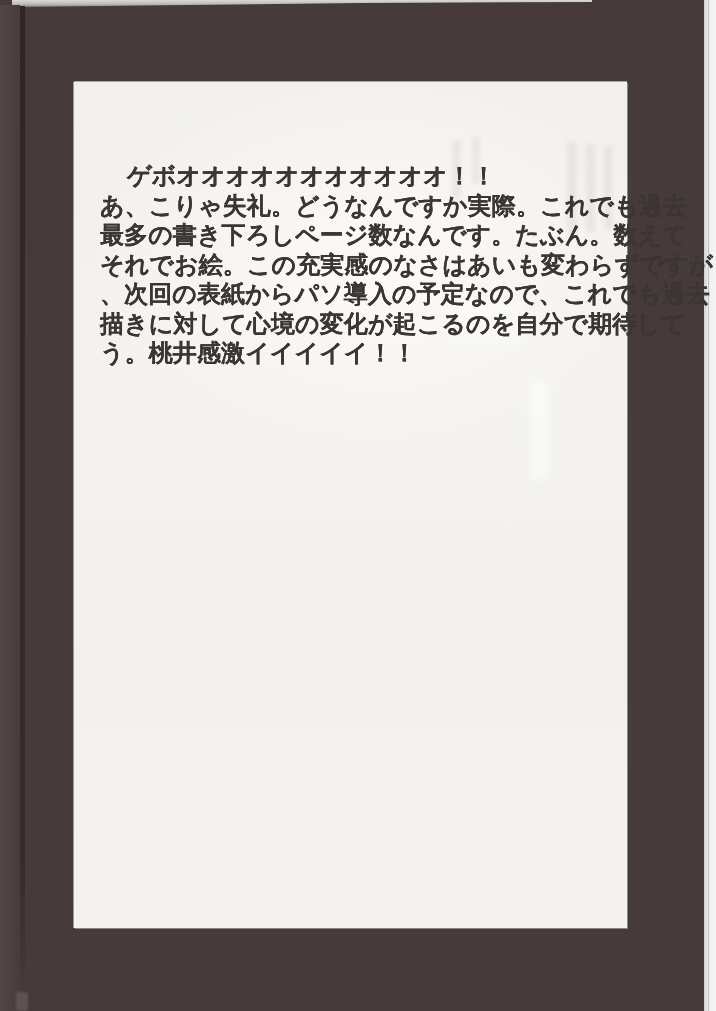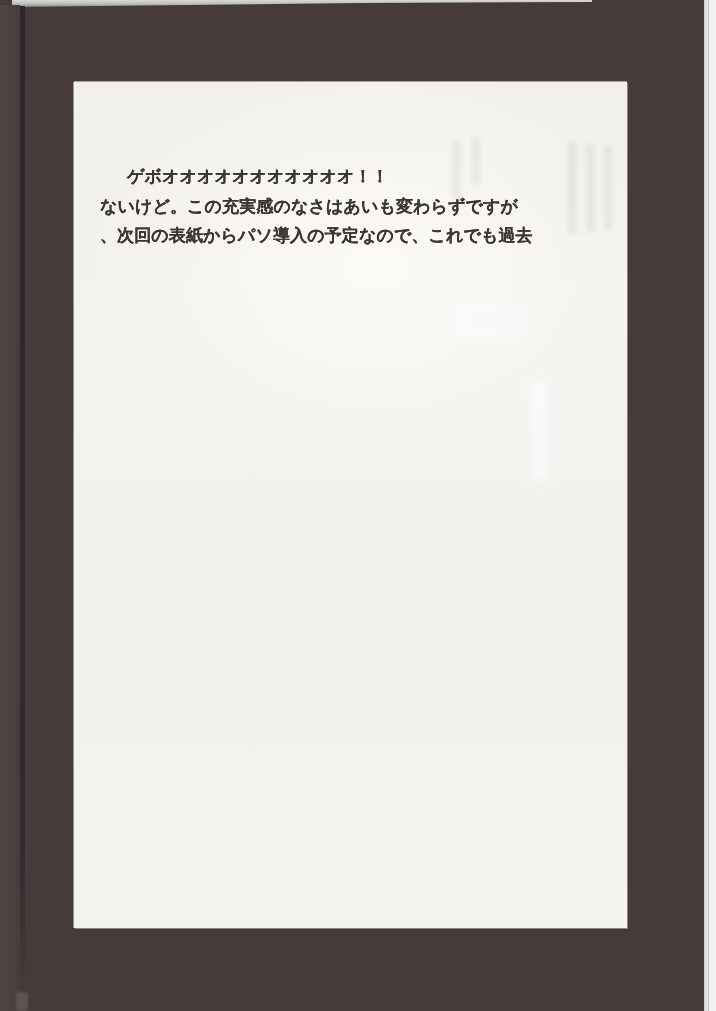--- a/index.html
+++ b/index.html
@@ -85,21 +85,21 @@
     background: #ffffff;
     opacity: 0.55;
     filter: blur(5px);
   }
   
   .text-block {
     position: absolute;
     left: 26px; top: 80px;
     width: 515px;
     color: #3b3533;
-    font-size: 17px;
+    font-size: 24px;
     font-weight: bold;
     line-height: 29.5px;
     letter-spacing: 0.1px;
     text-shadow: 0 0 0.4px #3b3533;
     white-space: nowrap;
   }
   .text-line { height: 29.5px; }
   .text-line.indent { padding-left: 27px; }
 </style>
 </head>
@@ -119,18 +119,22 @@
     <div class="ghost ghost-bar" style="left:378px; top:58px; width:9px; height:60px;"></div>
     <div class="ghost ghost-bar" style="left:398px; top:55px; width:8px; height:48px;"></div>
     <div class="ghost ghost-bar" style="left:493px; top:60px; width:10px; height:92px;"></div>
     <div class="ghost ghost-bar" style="left:512px; top:62px; width:9px; height:88px;"></div>
     <div class="ghost ghost-bar" style="left:530px; top:64px; width:8px; height:84px;"></div>
     <div class="ghost ghost-light" style="left:456px; top:298px; width:18px; height:100px;"></div>
     <div class="ghost ghost-light" style="left:380px; top:220px; width:70px; height:40px; opacity:0.35;"></div>
 
     <div class="text-block">
       <div class="text-line indent">ゲボオオオオオオオオオオオ！！</div>
-      <div class="text-line">ないけど。この充実感のなさはあいも変わらずですが</div>
+      <div class="text-line">あ、こりゃ失礼。どうなんですか実際。これでも過去</div>
+      <div class="text-line">最多の書き下ろしページ数なんです。たぶん。数えて</div>
+      <div class="text-line">それでお絵。この充実感のなさはあいも変わらずですが</div>
       <div class="text-line">、次回の表紙からパソ導入の予定なので、これでも過去</div>
+      <div class="text-line">描きに対して心境の変化が起こるのを自分で期待して</div>
+      <div class="text-line">う。桃井感激イイイイイ！！</div>
     </div>
 
   </div>
 </div>
 
 </body></html>

